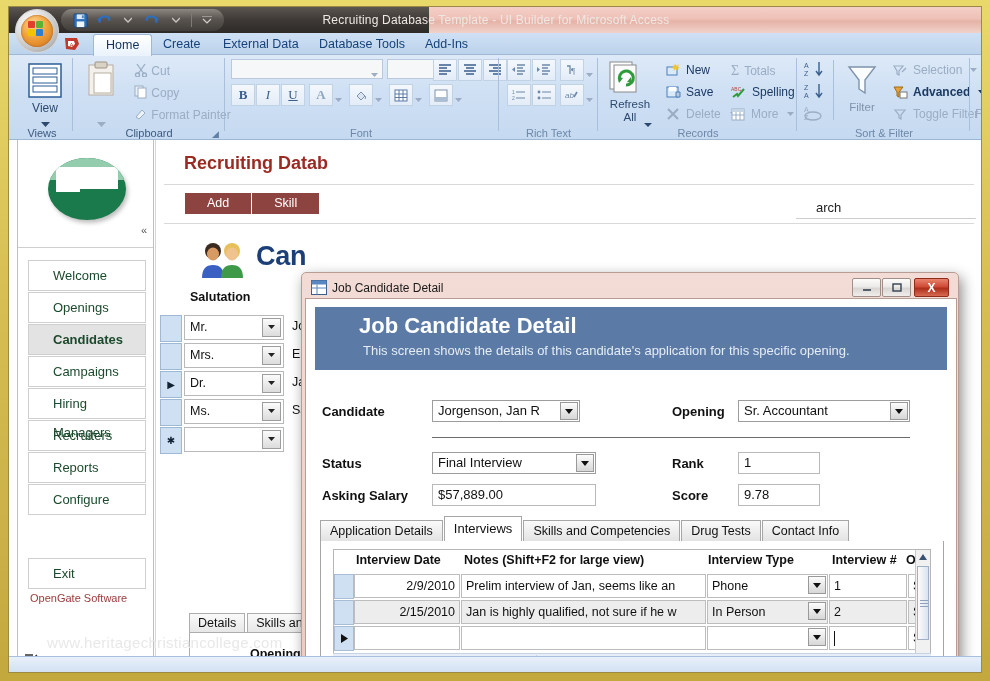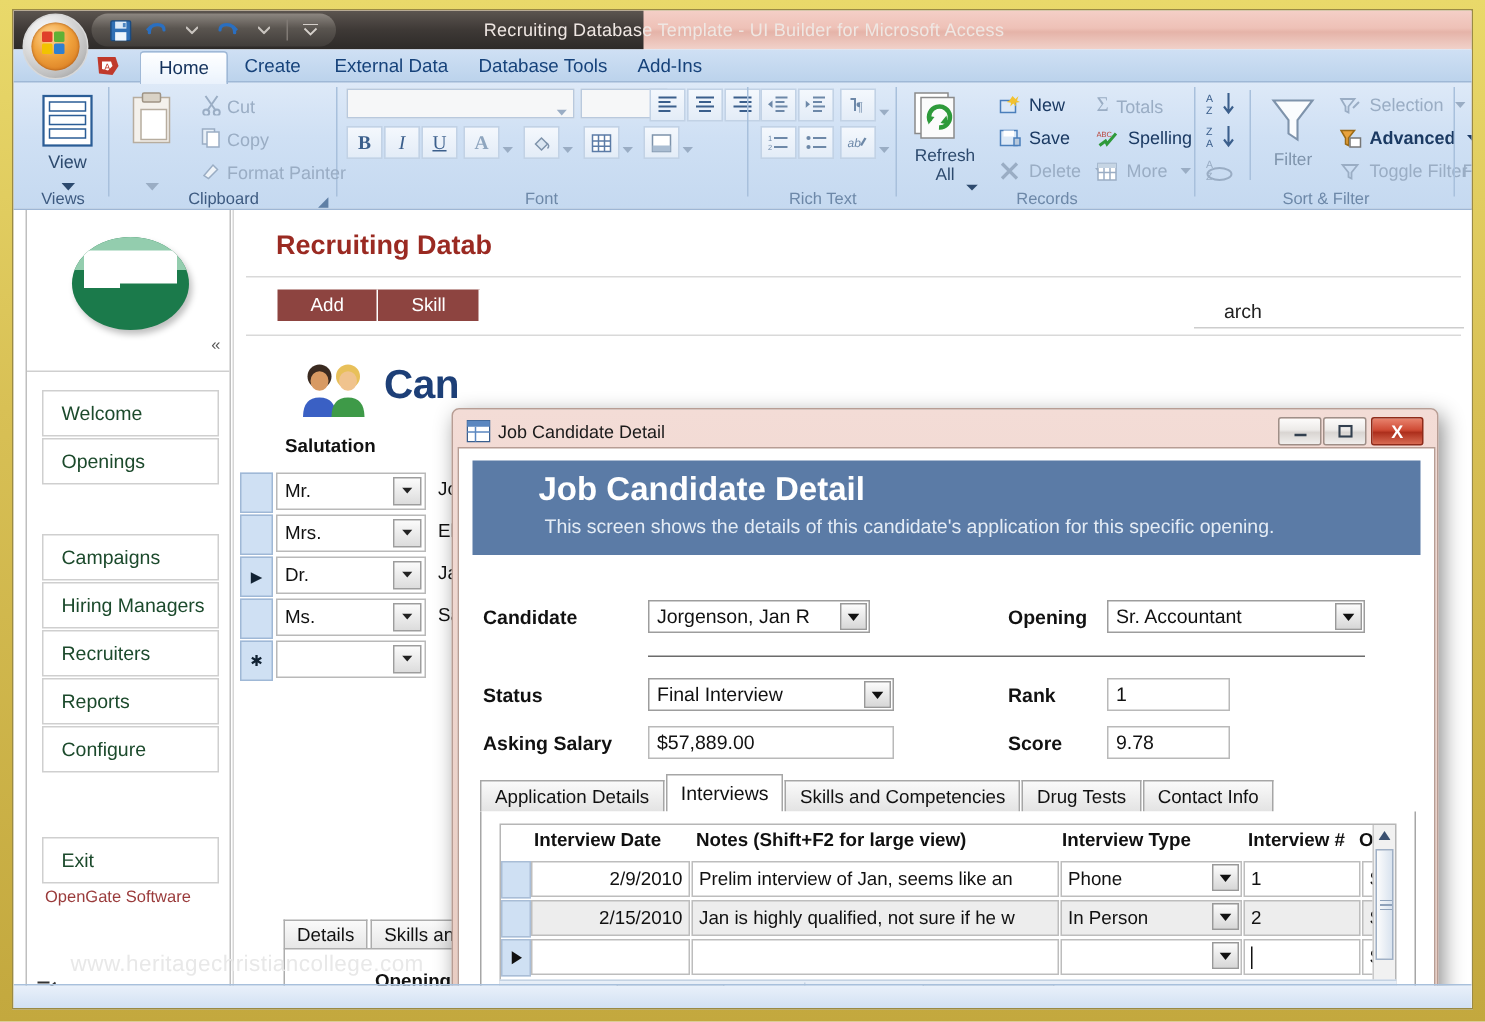--- a/index.html
+++ b/index.html
@@ -145,21 +145,21 @@
   }
   #logo-circle .pale{ position:absolute; left:0; top:0; width:100%; height:22px; background:#93cdae;}
   #logo-circle .wht{ position:absolute; left:8px; top:9px; width:62px; height:22px; background:#fff;}
   #logo-circle .wht2{ position:absolute; left:8px; top:26px; width:24px; height:8px; background:#fff;}
   #nav-collapse{ position:absolute; right:6px; top:84px; font-size:11px; color:#555;}
   #nav-sep{ position:absolute; left:0; top:107px; width:135px; height:1px; background:#cfcfcf;}
 
   .navbtn{
     position:absolute; left:10px; width:118px; height:31px;
     border:1px solid #cfcfcf; background:#fff; color:#1c4a2c;
-    font-size:13px; line-height:29px; padding-left:12px; cursor:default;
+    font-size:13px; line-height:29px; padding-left:24px; cursor:default;
   }
   .navbtn.active{ background:#e3e3e3; font-weight:bold; }
   #opengate{ position:absolute; left:12px; top:452px; font-size:11px; color:#9a3b3b;}
   #nav-bottom-icon{ position:absolute; left:6px; top:513px; width:14px; height:12px;}
   #watermark{
     position:absolute; left:38px; top:494px; width:320px; font-size:15px;
     color:#e8e8e8; white-space:nowrap; letter-spacing:.3px;
   }
 
   
@@ -888,20 +888,21 @@
       <div id="logo-circle">
         <div class="pale"></div>
         <div class="wht"></div>
         <div class="wht2"></div>
       </div>
       <div id="nav-collapse">«</div>
       <div id="nav-sep"></div>
 
       <div class="navbtn" style="top:120px;">Welcome</div>
       <div class="navbtn" style="top:152px;">Openings</div>
+      <div class="navbtn active" style="top:184px;">Candidates</div>
       <div class="navbtn" style="top:216px;">Campaigns</div>
       <div class="navbtn" style="top:280px;">Recruiters</div>
       <div class="navbtn" style="top:248px;">Hiring Managers</div>
       <div class="navbtn" style="top:312px;">Reports</div>
       <div class="navbtn" style="top:344px;">Configure</div>
       <div class="navbtn" style="top:418px;">Exit</div>
       <div id="opengate">OpenGate Software</div>
       <div id="nav-bottom-icon">
         <svg width="14" height="12" viewBox="0 0 14 12">
               <path d="M1 2h8M1 6h8M1 10h12" stroke="#333" stroke-width="1.3"></path>

